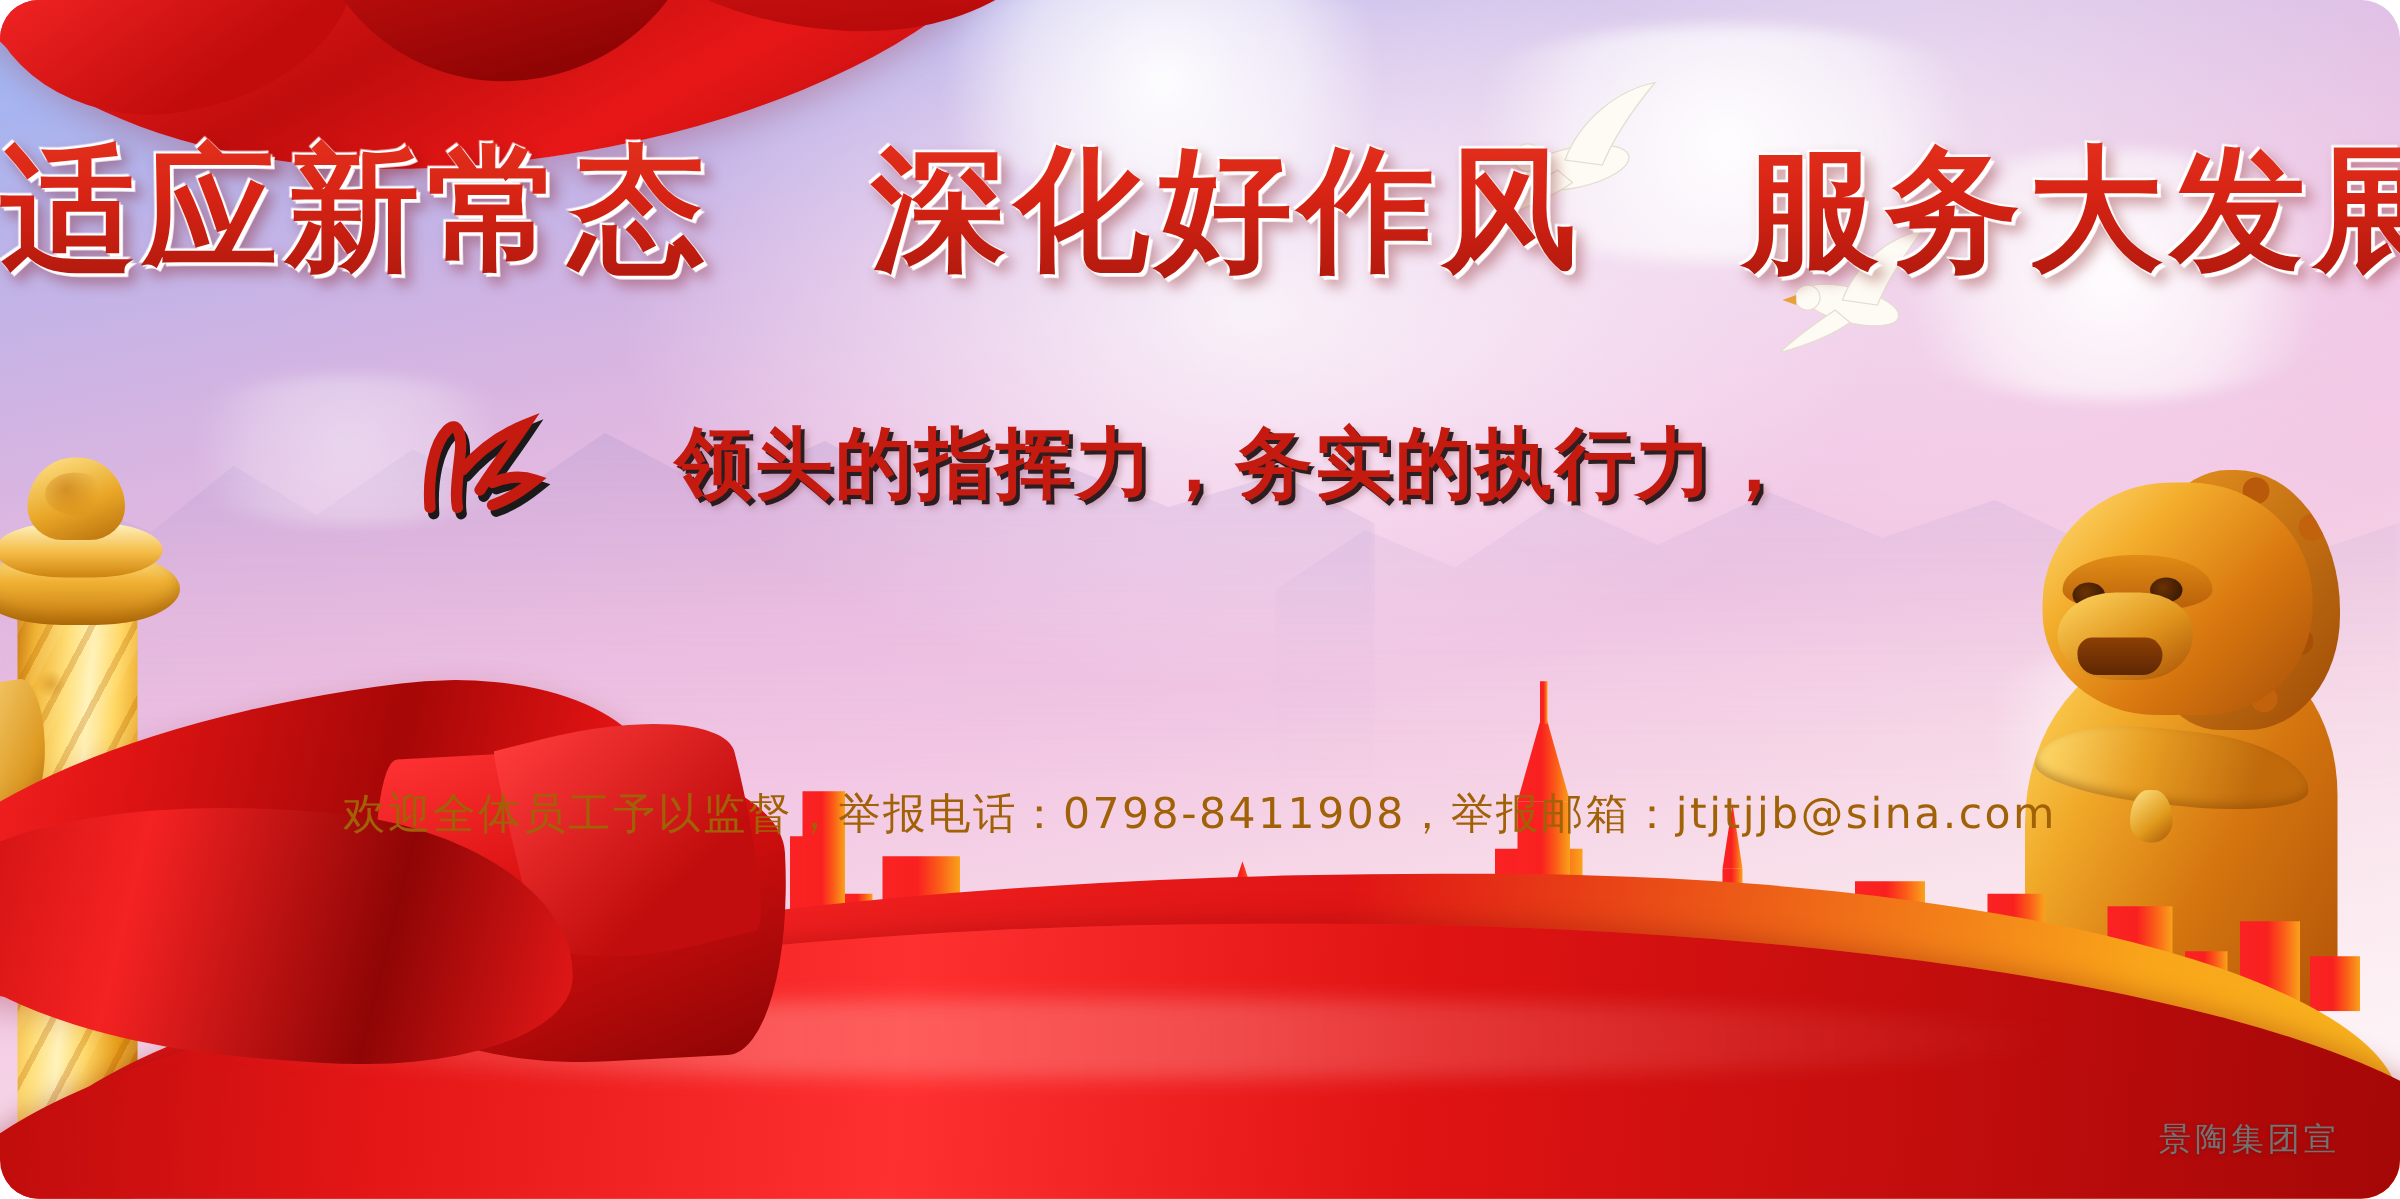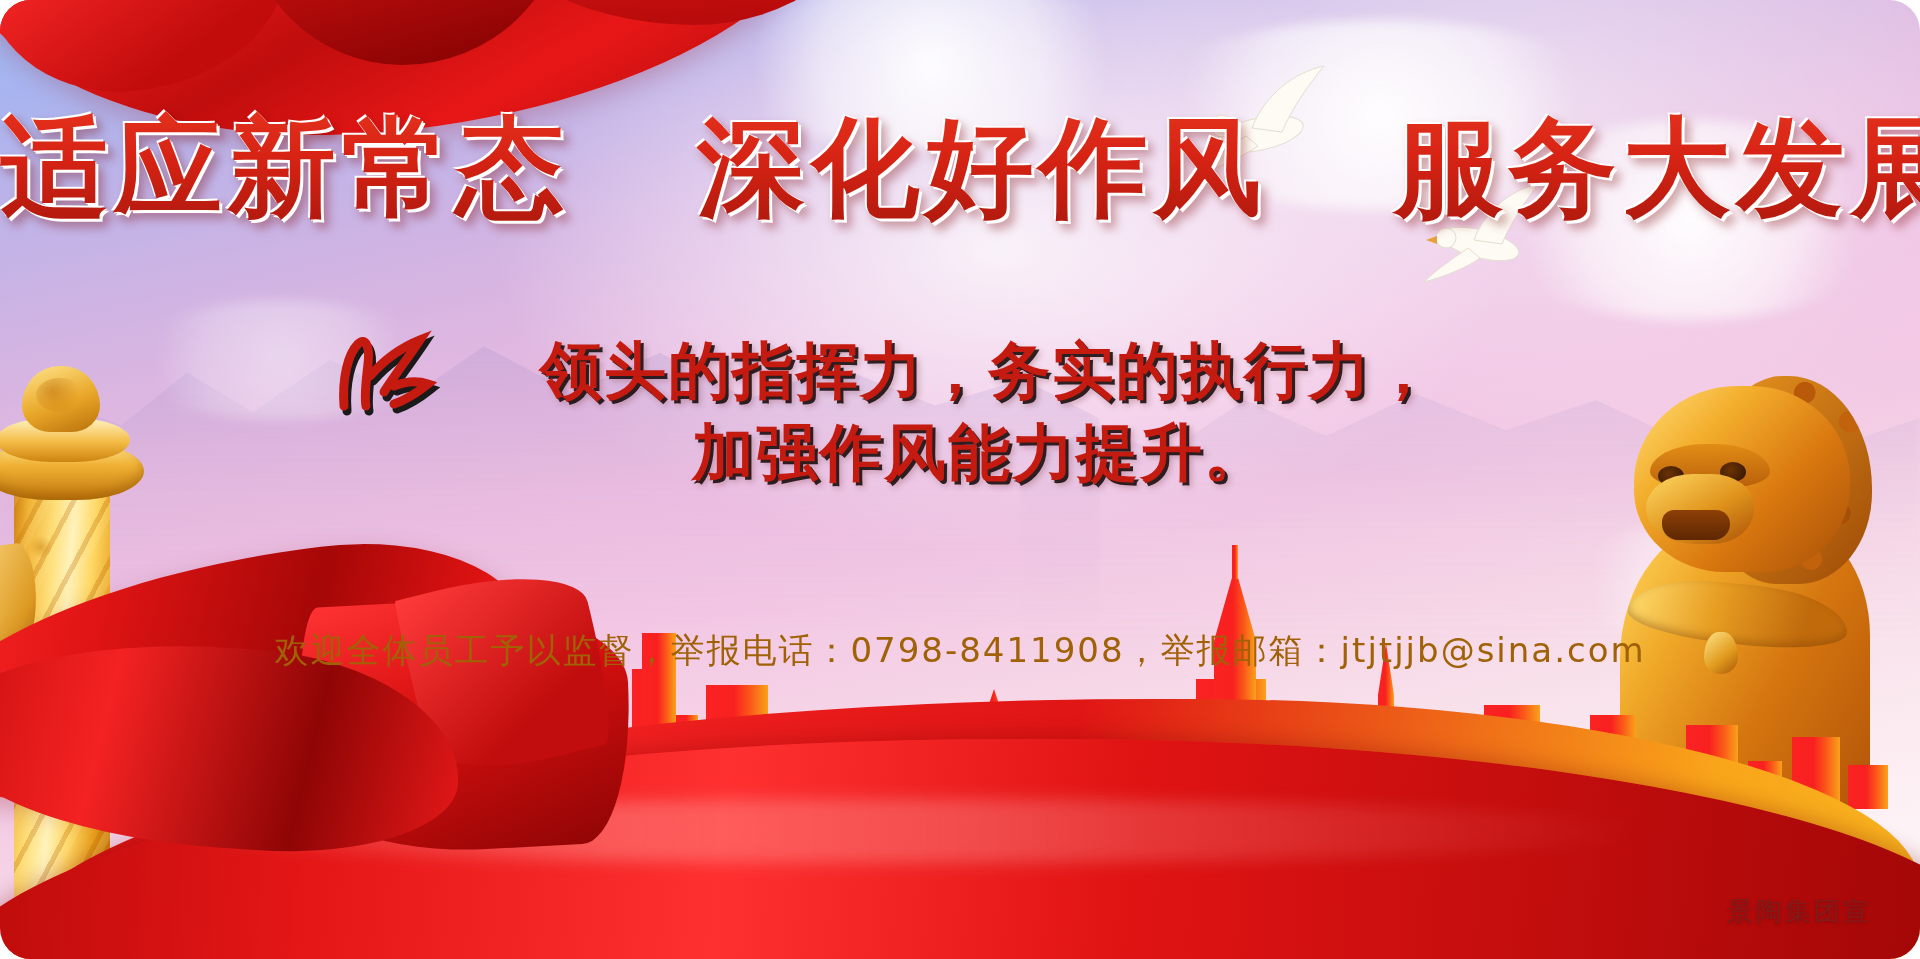--- a/index.html
+++ b/index.html
@@ -277,21 +277,21 @@
     color:#a16207;
     white-space:nowrap;
   }
 
   
   .signature {
     position:absolute; right:48px; bottom:30px;
     font-family:"DejaVu Sans","Liberation Sans",sans-serif;
     font-size:26px;
     letter-spacing:3px;
-    color:#7f1d1d;
+    color:#737373;
     text-shadow:0 1px 3px rgba(110,0,0,.5);
   }
 
   
   .dove { position:absolute; }
 </style>
 </head>
 <body>
 
 <div class="banner">
@@ -444,20 +444,19 @@
     </g>
     <g stroke="#c41a10" stroke-width="9" fill="none" stroke-linecap="round" transform="translate(0,0)">
       <path d="M8 76 C6 48 12 24 22 14 C30 6 34 18 32 34 C30 52 28 66 30 76"></path>
       <path d="M34 46 C48 30 64 18 84 10 C72 28 58 46 48 62"></path>
       <path d="M58 56 C68 52 80 50 92 54 C82 62 70 70 58 74"></path>
     </g>
   </svg>
 
   <div class="quote">
     <span class="quote-line l1">领头的指挥力，务实的执行力，</span>
-    <span class="quote-line l3">加强作风能力提升。</span>
   </div>
 
   <div class="contact">欢迎全体员工予以监督，举报电话：0798-8411908，举报邮箱：jtjtjjb@sina.com</div>
 
   <div class="signature">景陶集团宣</div>
 
 </div>
 
 </body></html>

